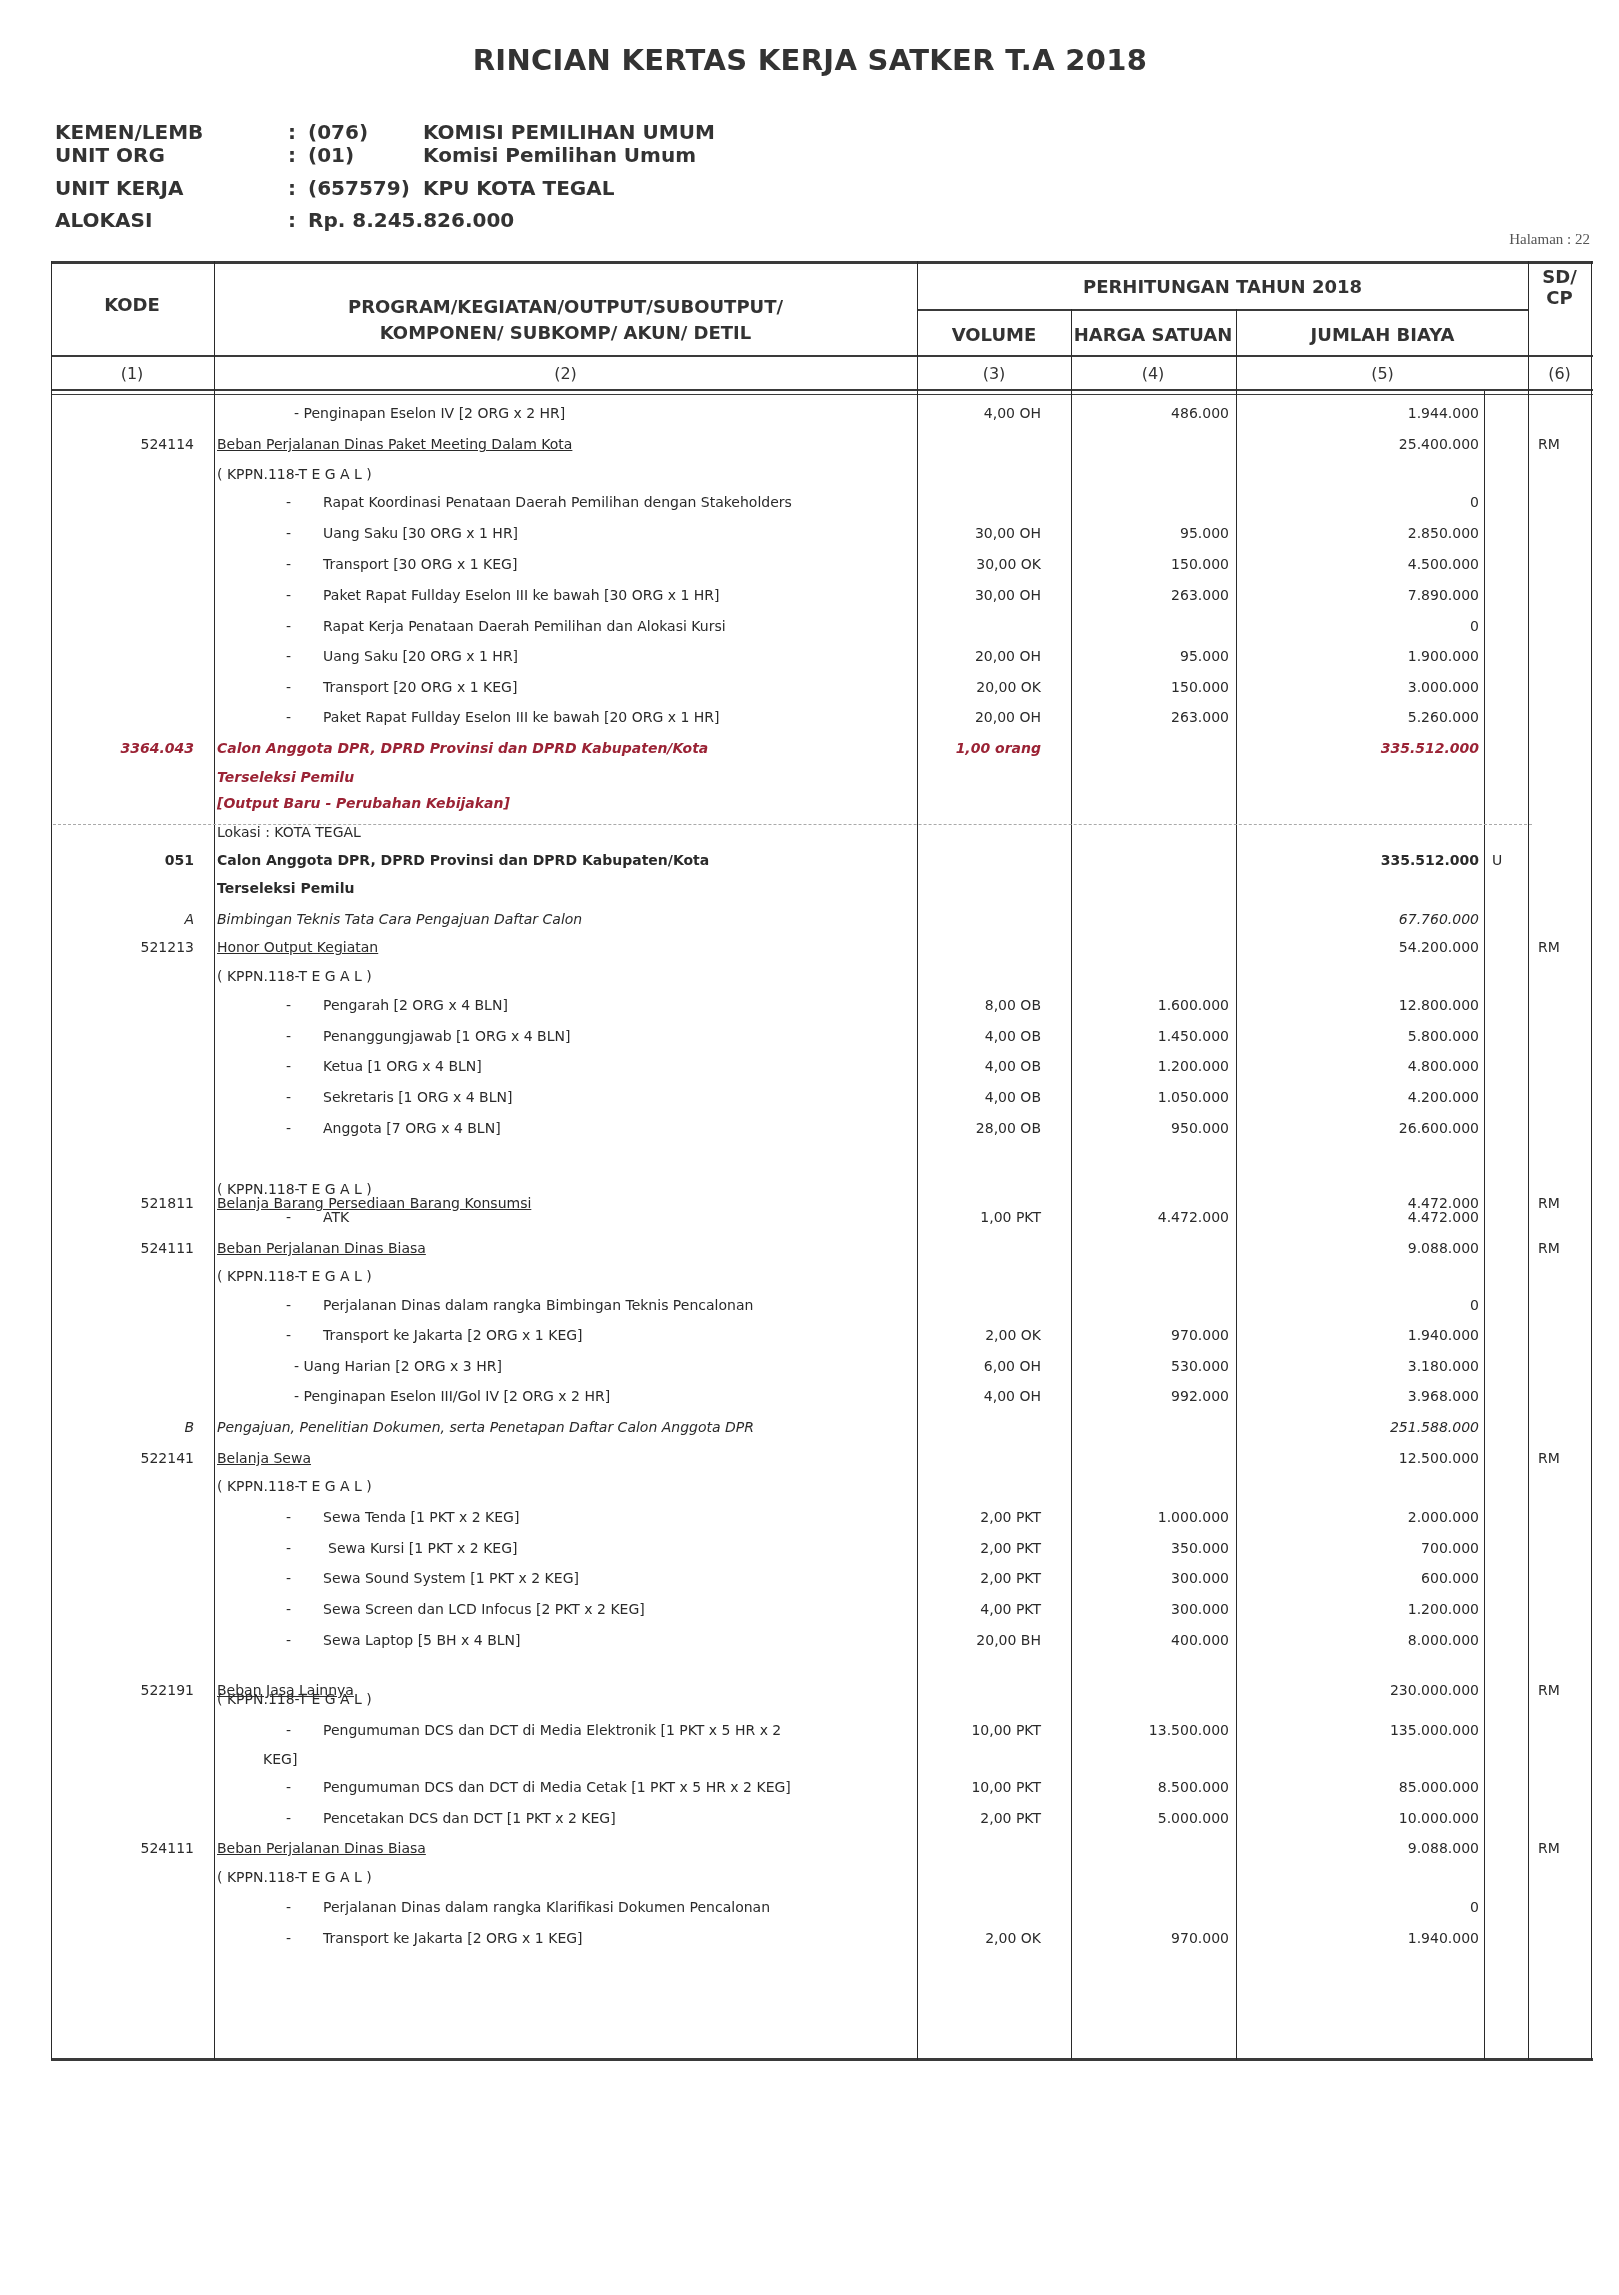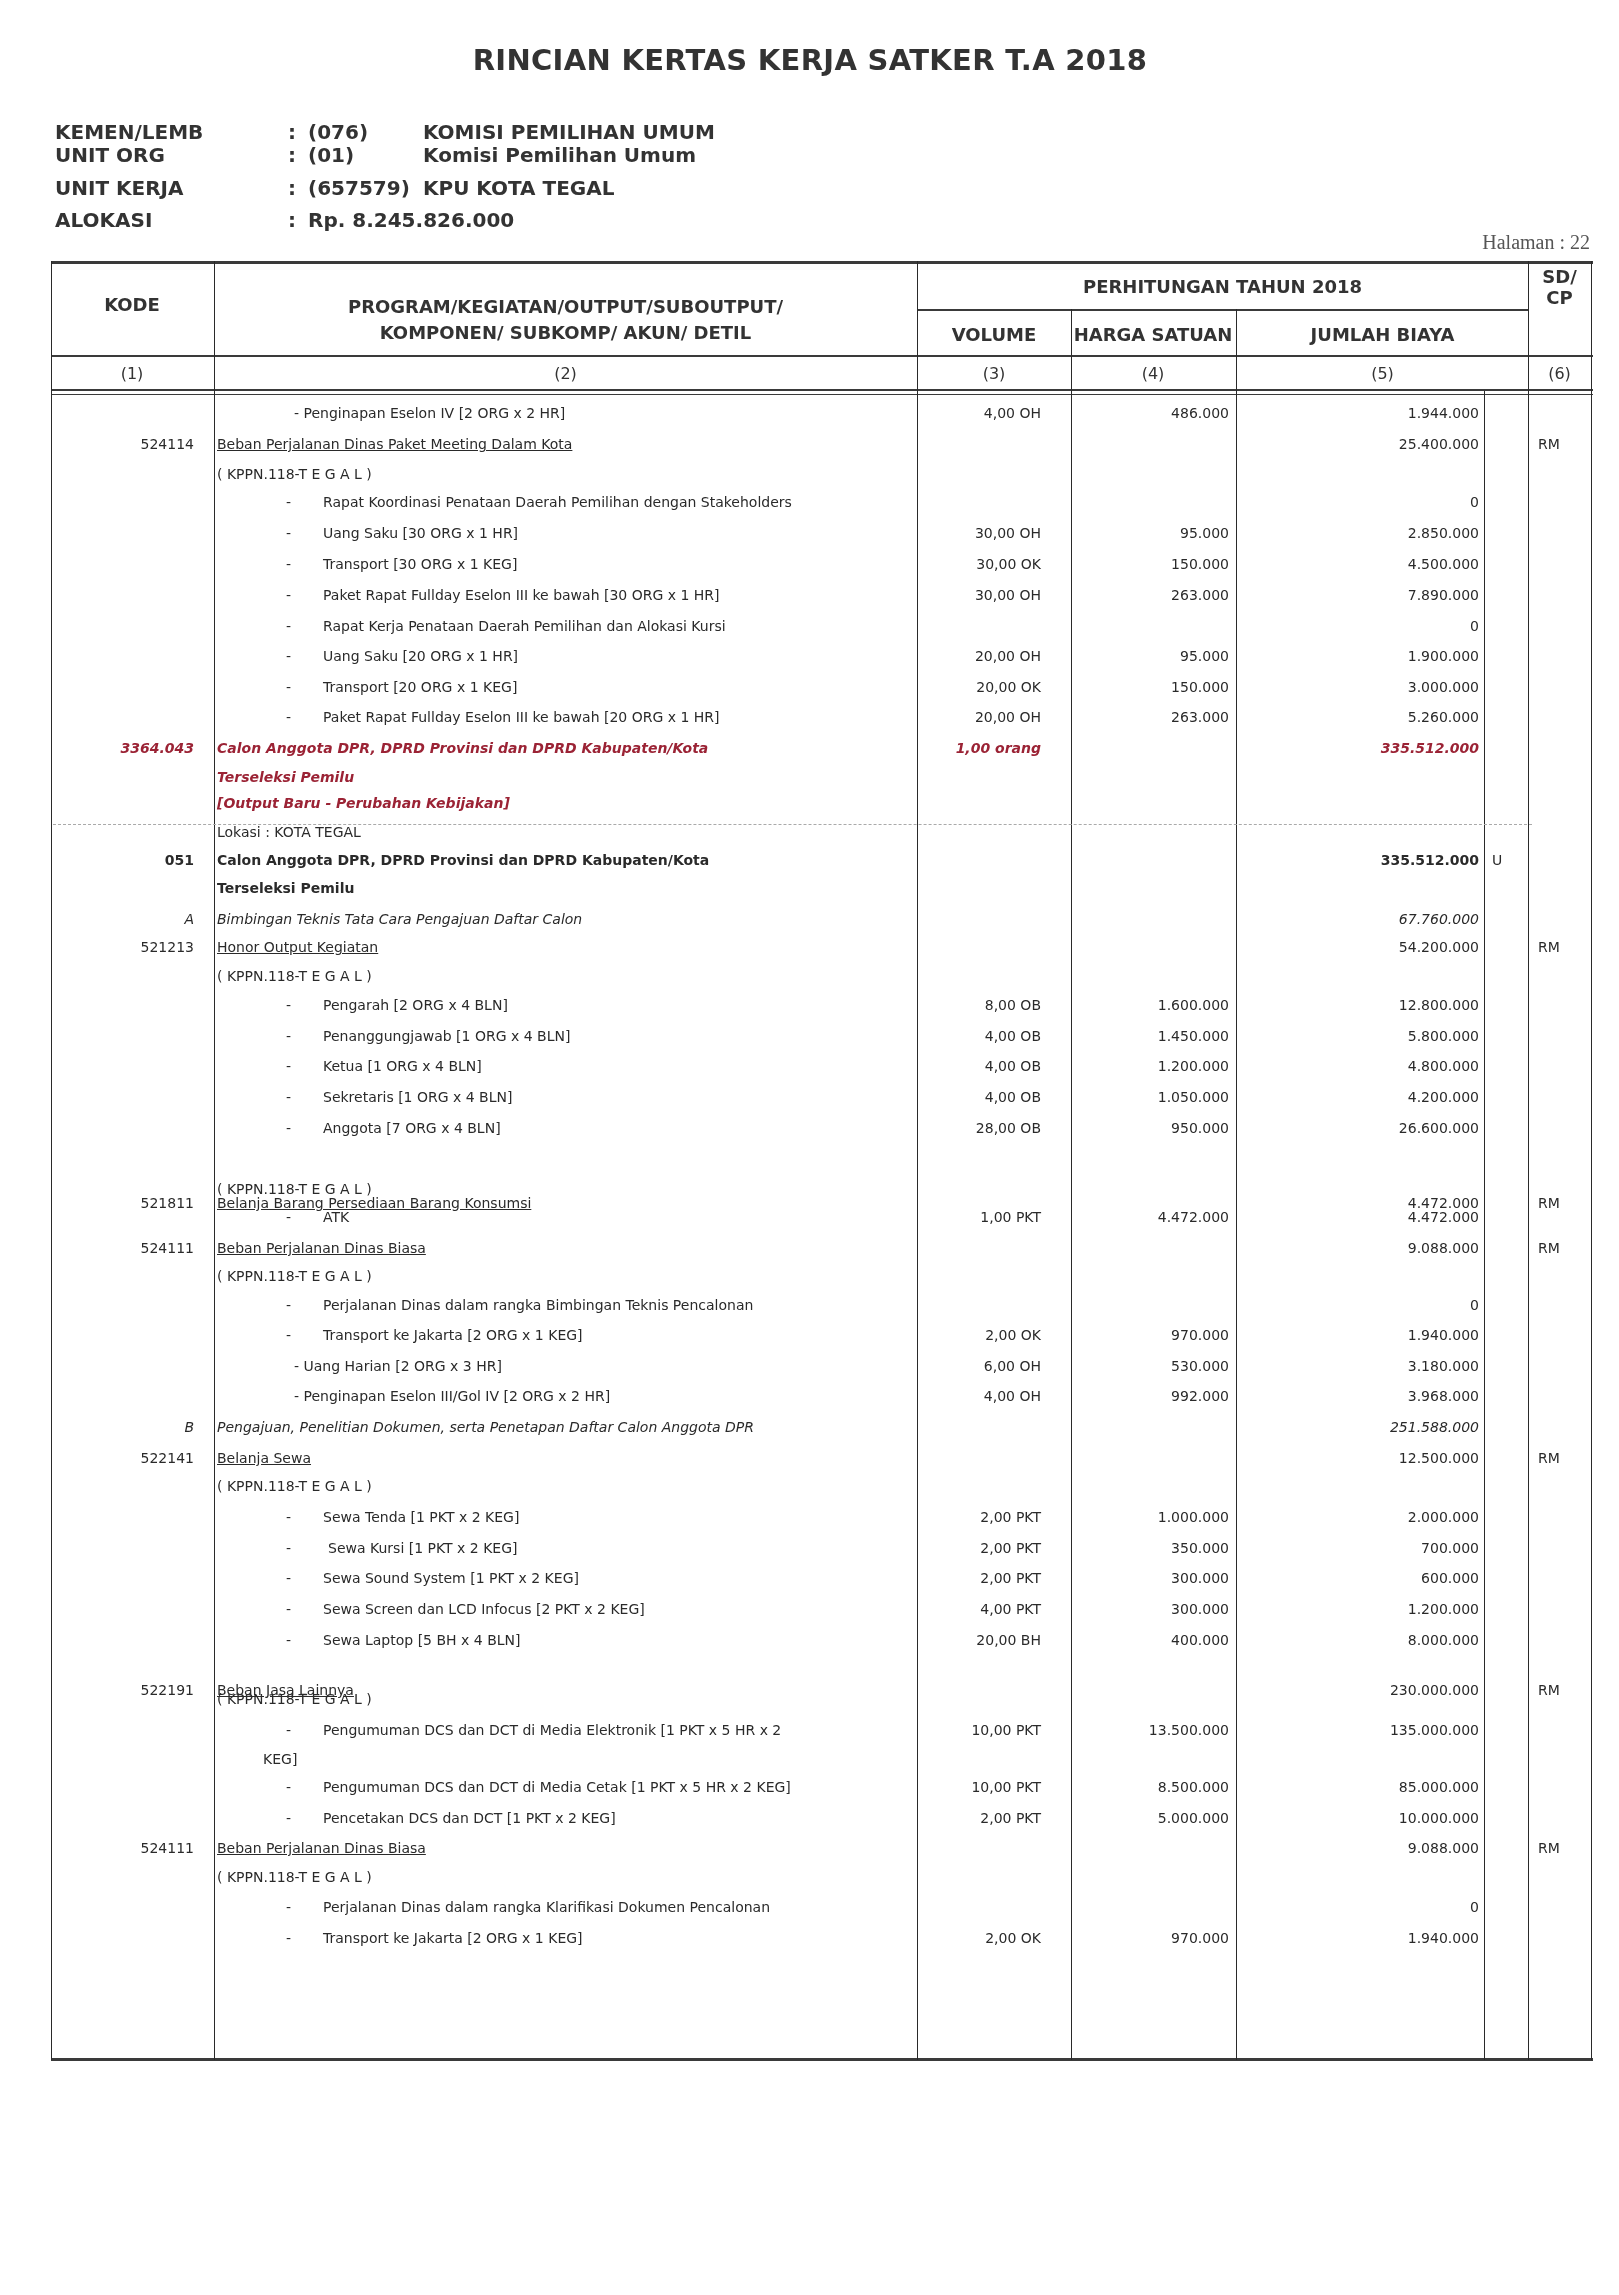--- a/index.html
+++ b/index.html
@@ -6,21 +6,21 @@
   body { width:1620px; height:2295px; position:relative; overflow:hidden; color:#2a2a2a;
          font-family:"DejaVu Sans", sans-serif; }
   .title { position:absolute; left:0; width:1620px; top:43px; text-align:center;
            font-size:29px; font-weight:bold; letter-spacing:0.3px; color:#333; }
   .meta { position:absolute; left:55px; font-size:20px; font-weight:bold; color:#333; }
   .meta .lbl { position:absolute; left:0; white-space:nowrap; }
   .meta .colon { position:absolute; left:233px; white-space:nowrap; }
   .meta .code { position:absolute; left:253px; white-space:nowrap; }
   .meta .name { position:absolute; left:368px; white-space:nowrap; }
   .halaman { position:absolute; right:30px; top:231px; font-family:"Liberation Serif", serif;
-             font-size:20px; color:#555; }
+             font-size:15px; color:#555; }
   .hline { position:absolute; background:#3a3a3a; }
   .vline { position:absolute; background:#2a2a2a; width:1.3px; }
   .hdr { position:absolute; font-weight:bold; font-size:18px; text-align:center; color:#333; }
   .colno { position:absolute; font-size:16px; text-align:center; color:#333; }
 
   
   .row { position:absolute; left:0; width:1620px; height:31px; font-size:14px; }
   .row > span { position:absolute; white-space:nowrap; top:4px; }
   .c-kode { right:calc(1620px - 194px); text-align:right; }
   .c-desc { left:217px; }

